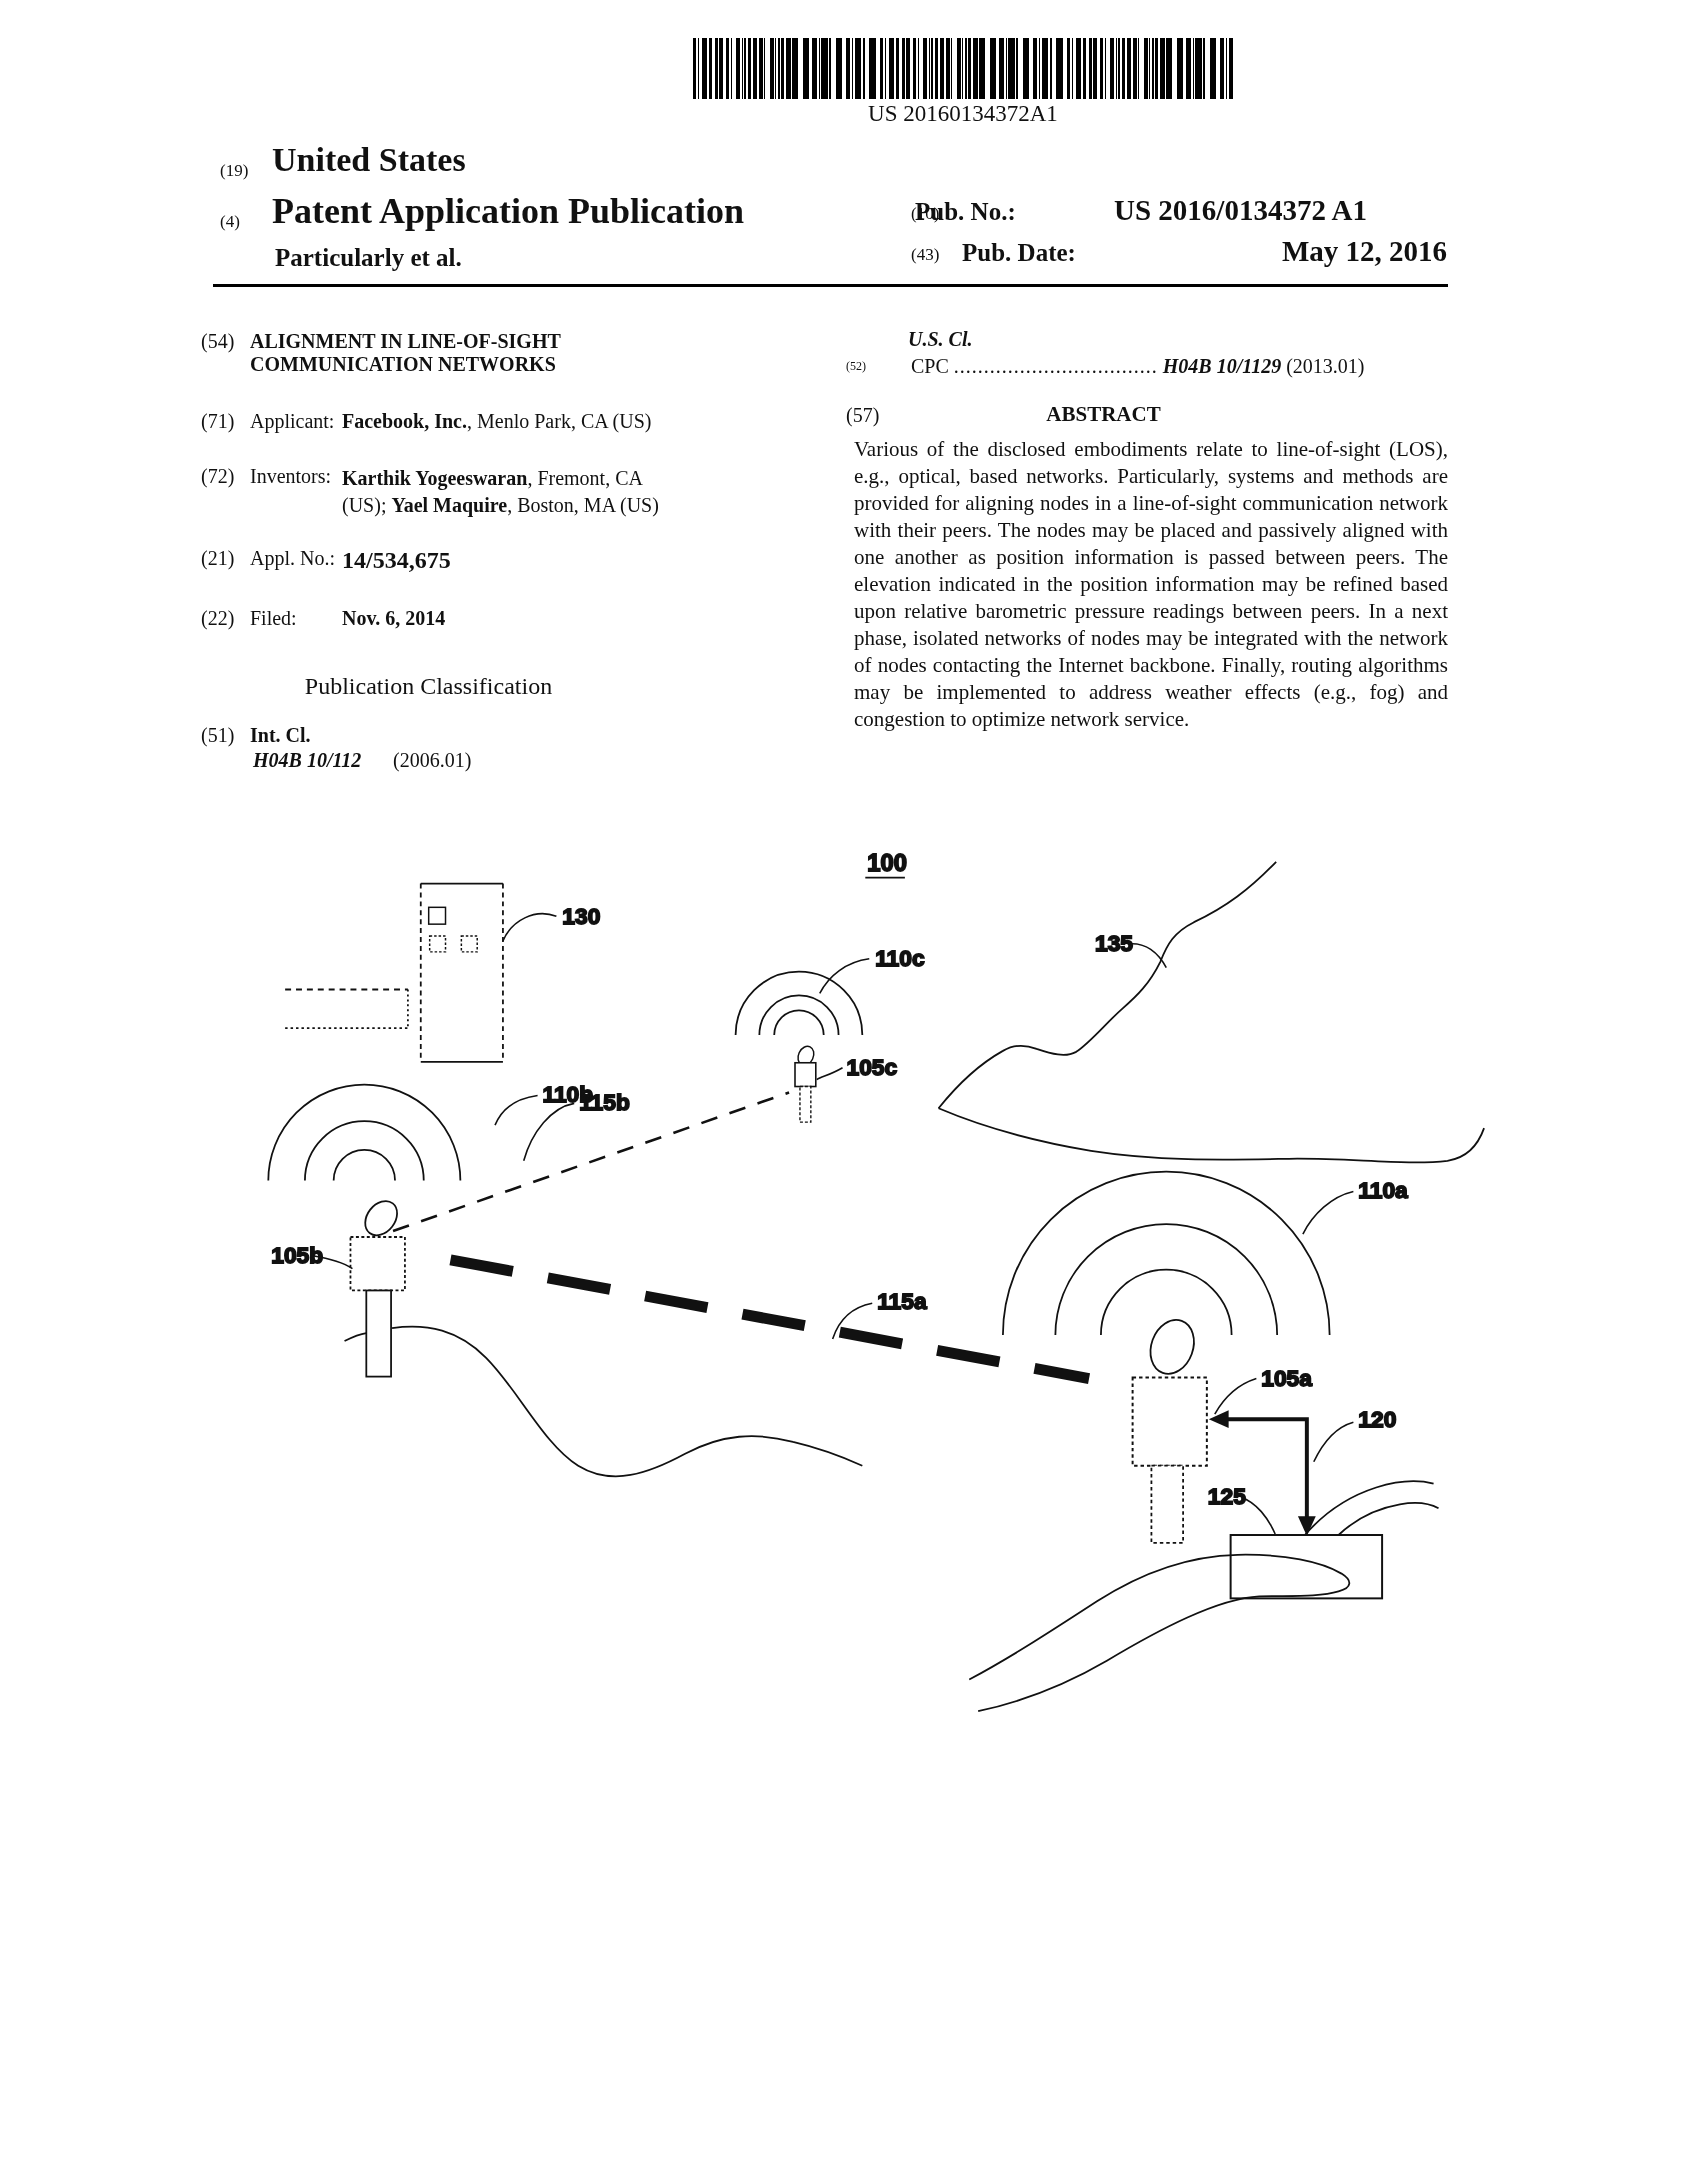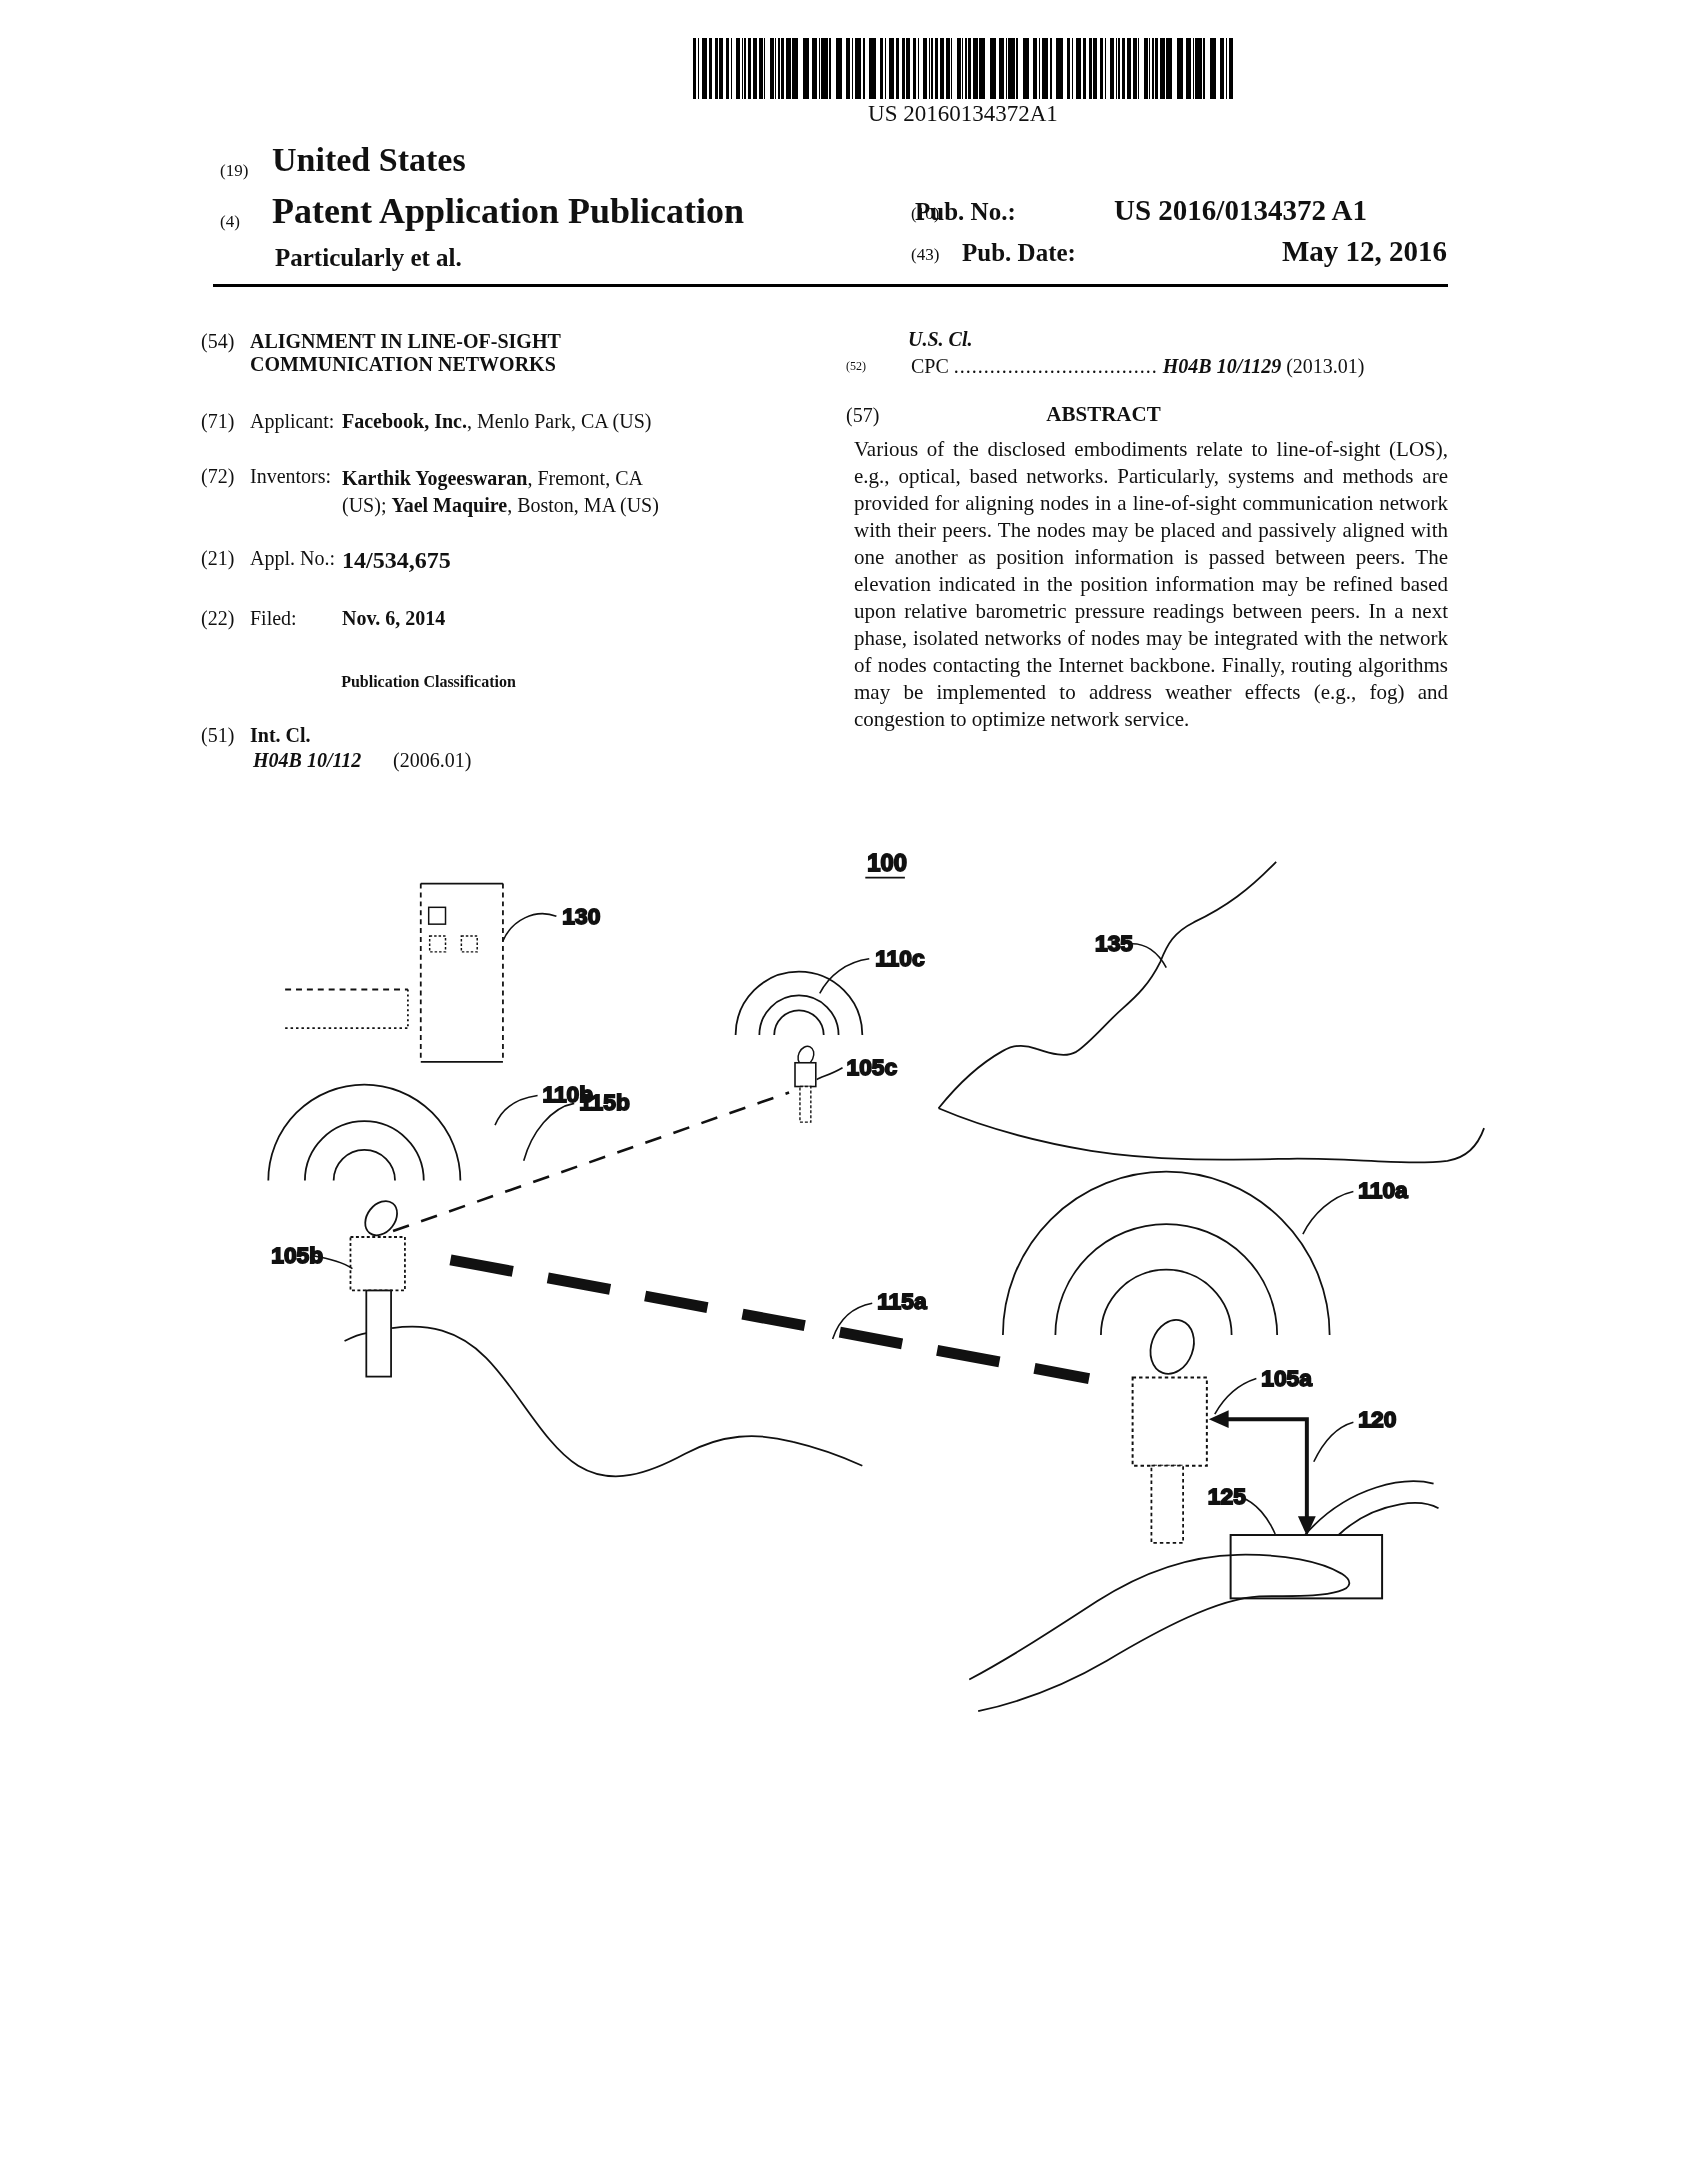--- a/index.html
+++ b/index.html
@@ -59,21 +59,21 @@
 </div>
 
 <div class="abs" style="left:201px;top:547px;font-size:20px;">(21)</div>
 <div class="abs" style="left:250px;top:547px;font-size:20px;">Appl. No.:</div>
 <div class="abs" style="left:342px;top:547px;font-size:24px;font-weight:bold;">14/534,675</div>
 
 <div class="abs" style="left:201px;top:607px;font-size:20px;">(22)</div>
 <div class="abs" style="left:250px;top:607px;font-size:20px;text-align:center;">Filed:</div>
 <div class="abs" style="left:342px;top:607px;font-size:20px;font-weight:bold;">Nov. 6, 2014</div>
 
-<div class="abs" style="left:201px;top:673px;width:455px;text-align:center;font-size:16px;font-weight:bold;">Publication Classification</div>
+<div class="abs" style="left:201px;top:673px;width:455px;text-align:center;font-size:24px;font-weight:normal;">Publication Classification</div>
 
 <div class="abs" style="left:201px;top:724px;font-size:20px;">(51)</div>
 <div class="abs" style="left:250px;top:724px;font-size:20px;font-weight:bold;">Int. Cl.</div>
 <div class="abs" style="left:253px;top:749px;font-size:20px;font-weight:bold;font-style:italic;">H04B 10/112</div>
 <div class="abs" style="left:393px;top:749px;font-size:20px;">(2006.01)</div>
 
 <div class="abs" style="left:846px;top:328px;font-size:12px;margin-top:31px;">(52)</div>
 <div class="abs" style="left:908px;top:328px;font-size:20px;font-weight:bold;font-style:italic;">U.S. Cl.</div>
 <div class="abs" style="left:911px;top:355px;font-size:20px;white-space:nowrap;">
   <span>CPC</span>

